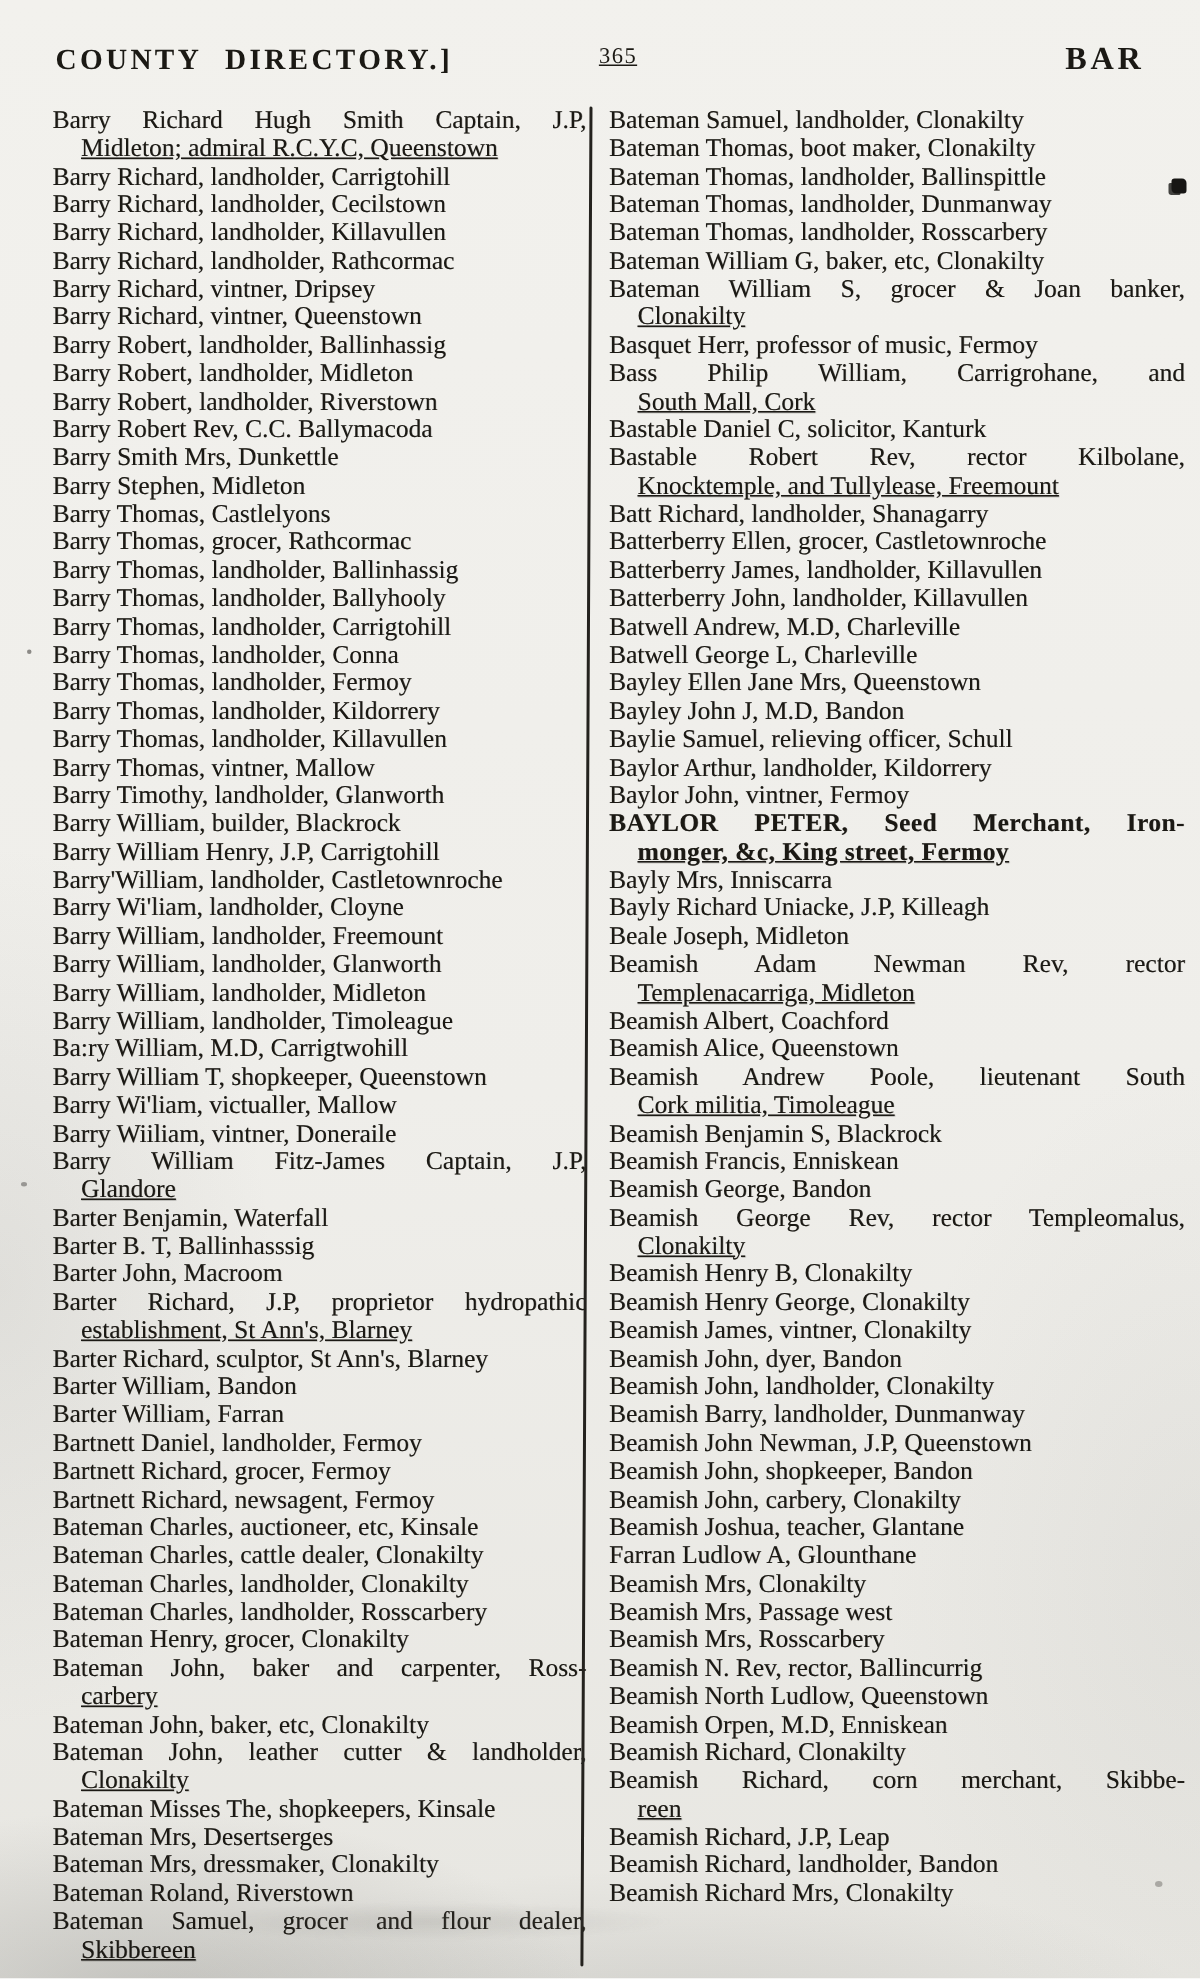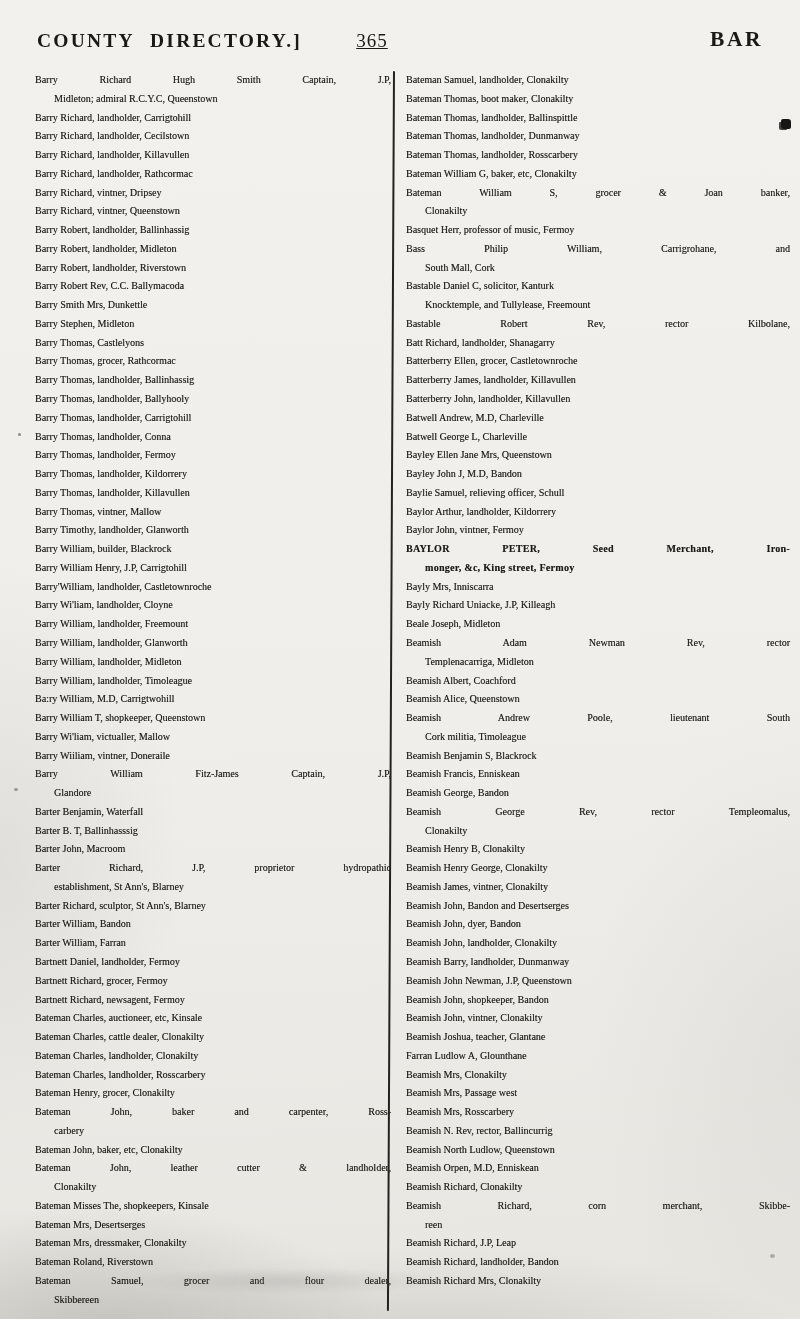--- a/index.html
+++ b/index.html
@@ -22,49 +22,49 @@
       radial-gradient(ellipse 300px 500px at 100% 80%, rgba(160,160,156,0.12), transparent 70%),
       linear-gradient(178deg, #f2f1ed 0%, #efeeea 55%, #e7e6e1 100%);
   }
   
   .hdr { position: absolute; top: 30px; left: 0; right: 0; height: 26px; }
   .hdr-left {
     position: absolute; left: 37px; top: 0;
     font-size: 19.5px; letter-spacing: 2.2px; word-spacing: 9px; font-weight: 600;
   }
   .hdr-center {
-    position: absolute; left: 372px; top: 0; transform: translateX(-50%);
-    font-size: 19px; letter-spacing: 1px; text-decoration: underline;
+    position: absolute; left: 412px; top: 0; transform: translateX(-50%);
+    font-size: 15px; letter-spacing: 1px; text-decoration: underline;
   }
   .hdr-right {
     position: absolute; right: 37px; top: -3px;
     font-size: 21.5px; font-weight: 700; letter-spacing: 2.5px;
   }
   
   .cols {
     position: absolute; top: 71px; left: 35px;
     display: flex;
   }
   .col {
-    font-size: 10px;
+    font-size: 17px;
     line-height: 18.76px;
     text-shadow: 0.3px 0.3px 0.35px rgba(27,25,20,0.45);
   }
   .col-left  { width: 356px; }
   .col-right { width: 384px; padding-left: 11px; }
   .divider {
     width: 2px; height: 1240px; background: #24221e;
     margin-left: 2px;
     transform-origin: top center;
     transform: rotate(0.28deg);
     border-radius: 1px;
   }
   .ln { padding-left: 19px; text-indent: -19px; }
   .ln.just { text-align: justify; text-align-last: justify; }
-  .ln.cont { margin-left: 19px; }
+  .ln.cont { margin-left: 19px; text-decoration: underline; }
   .entry.bold .ln { font-weight: 700; letter-spacing: 0.3px; }
   
   .artifact { position: absolute; }
   .blot-right-edge {
     left: 781px; top: 119px; width: 10px; height: 10px;
     background: #171614; border-radius: 2px 3px 2px 3px;
     box-shadow: -3px 2px 0 -1px rgba(23,22,20,0.8);
   }
   .speck-1 { left: 18px; top: 433px; width: 3px; height: 3px; background: rgba(40,38,34,0.5); border-radius: 50%; }
   .speck-2 { left: 14px; top: 788px; width: 4px; height: 3px; background: rgba(40,38,34,0.4); border-radius: 50%; }
@@ -303,22 +303,22 @@
           <div class="ln">Basquet Herr, professor of music, Fermoy</div>
         </div>
         <div class="entry">
           <div class="ln just">Bass Philip William, Carrigrohane, and</div>
           <div class="ln cont">South Mall, Cork</div>
         </div>
         <div class="entry">
           <div class="ln">Bastable Daniel C, solicitor, Kanturk</div>
         </div>
         <div class="entry">
+          <div class="ln just">Bastable Robert Rev, rector Kilbolane,</div>
           <div class="ln cont">Knocktemple, and Tullylease, Freemount</div>
-          <div class="ln just">Bastable Robert Rev, rector Kilbolane,</div>
         </div>
         <div class="entry">
           <div class="ln">Batt Richard, landholder, Shanagarry</div>
         </div>
         <div class="entry">
           <div class="ln">Batterberry Ellen, grocer, Castletownroche</div>
         </div>
         <div class="entry">
           <div class="ln">Batterberry James, landholder, Killavullen</div>
         </div>
@@ -389,39 +389,36 @@
         <div class="entry">
           <div class="ln">Beamish Henry B, Clonakilty</div>
         </div>
         <div class="entry">
           <div class="ln">Beamish Henry George, Clonakilty</div>
         </div>
         <div class="entry">
           <div class="ln">Beamish James, vintner, Clonakilty</div>
         </div>
         <div class="entry">
-          <div class="ln">Beamish John, Bandon and Desertserges</div>
-        </div>
-        <div class="entry">
           <div class="ln">Beamish John, dyer, Bandon</div>
         </div>
         <div class="entry">
           <div class="ln">Beamish John, landholder, Clonakilty</div>
         </div>
         <div class="entry">
           <div class="ln">Beamish Barry, landholder, Dunmanway</div>
         </div>
         <div class="entry">
           <div class="ln">Beamish John Newman, J.P, Queenstown</div>
         </div>
         <div class="entry">
           <div class="ln">Beamish John, shopkeeper, Bandon</div>
         </div>
         <div class="entry">
-          <div class="ln">Beamish John, vintner, Clonakilty</div>
+          <div class="ln">Beamish John, carbery, Clonakilty</div>
         </div>
         <div class="entry">
           <div class="ln">Beamish Joshua, teacher, Glantane</div>
         </div>
         <div class="entry">
           <div class="ln">Farran Ludlow A, Glounthane</div>
         </div>
         <div class="entry">
           <div class="ln">Beamish Mrs, Clonakilty</div>
         </div>

